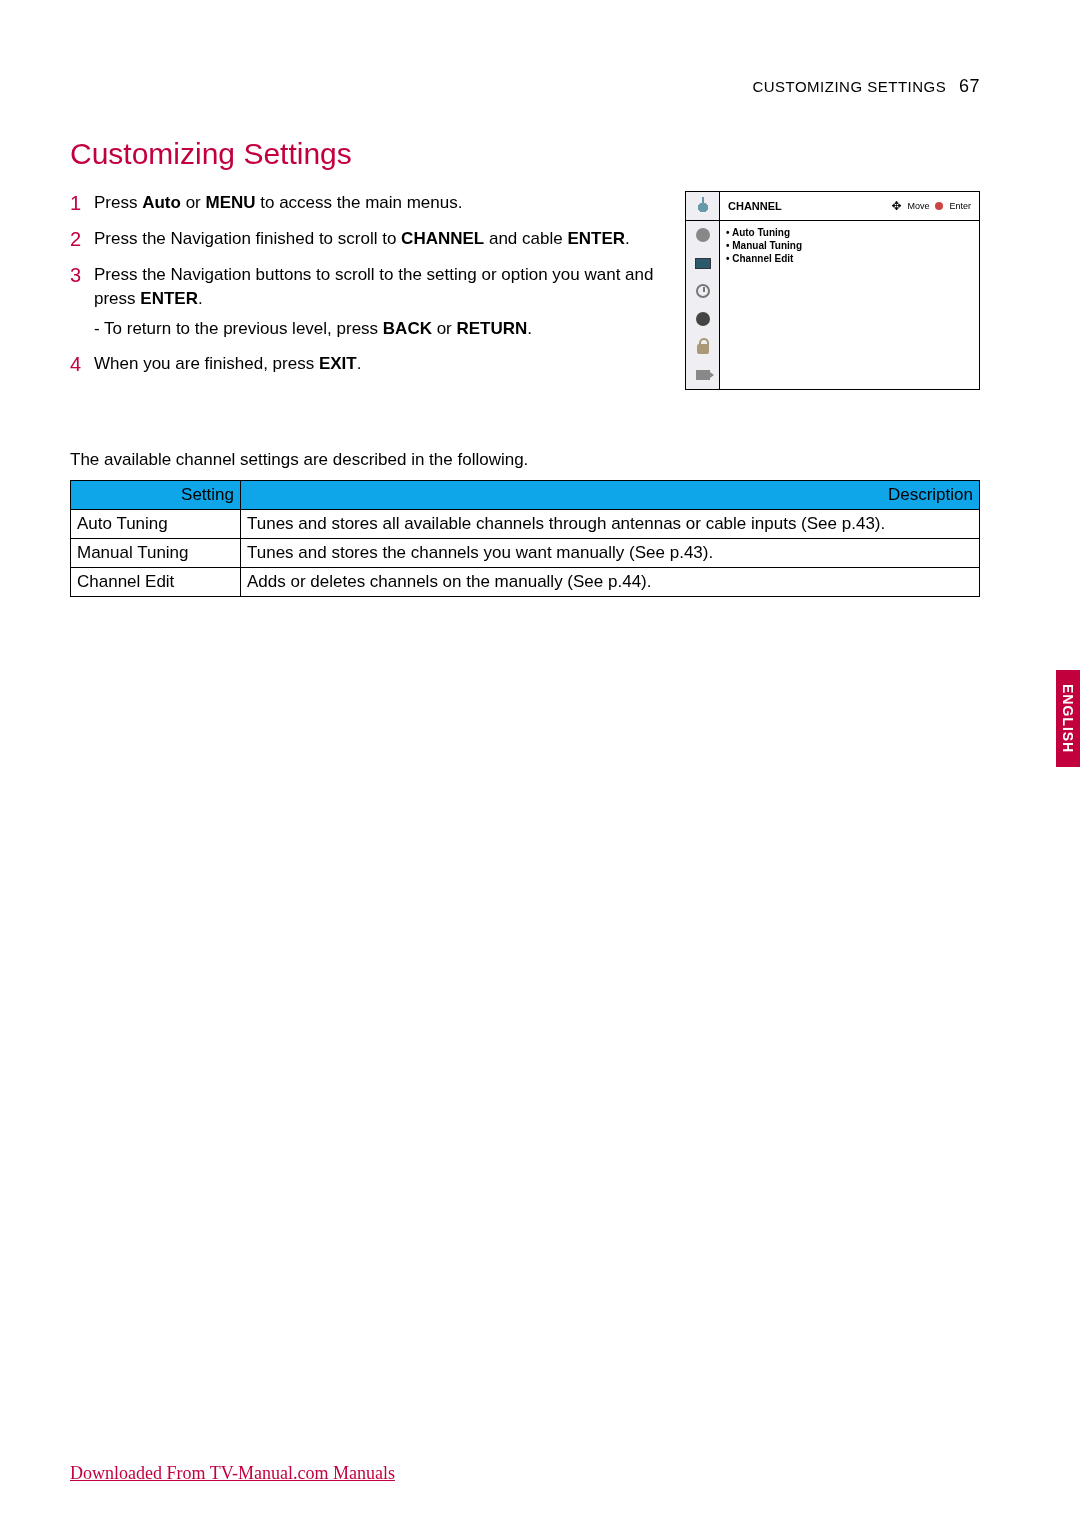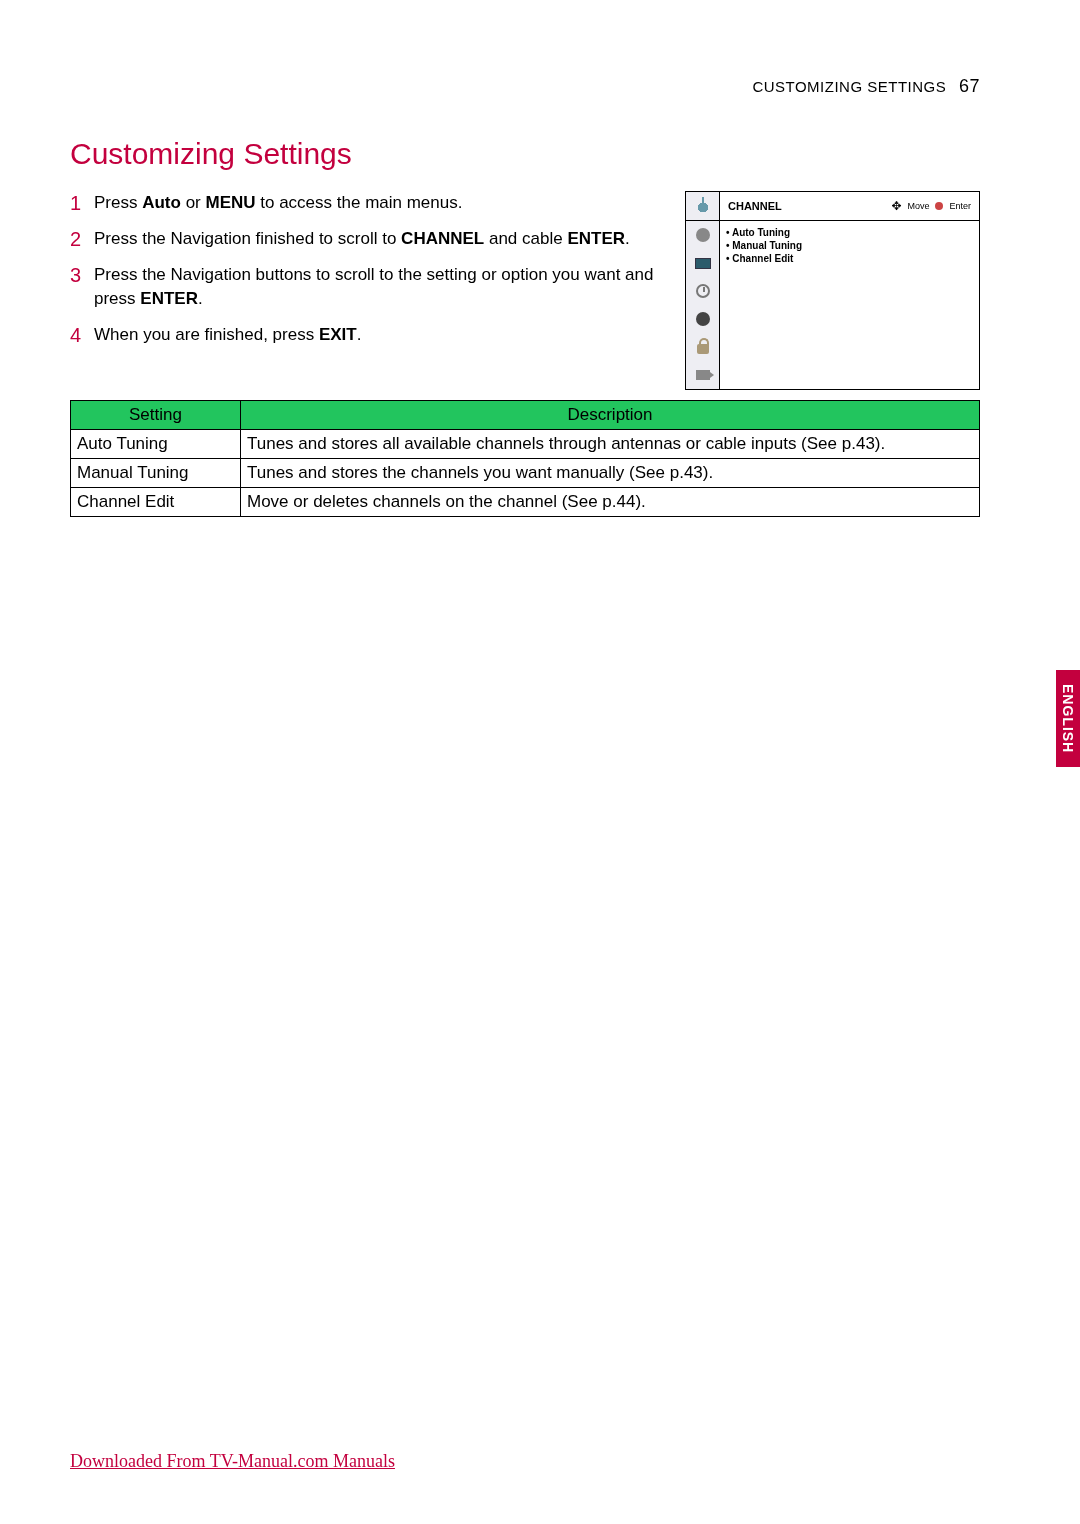--- a/index.html
+++ b/index.html
@@ -146,40 +146,40 @@
     font-size: 17px;
   }
   table.settings-table th, table.settings-table td {
     border: 1px solid #000;
     padding: 4px 6px;
     vertical-align: middle;
     height: 26px;
   }
   table.settings-table th {
     font-weight: normal;
-    text-align: center;
-    background: #22c55e;
+    text-align: right;
+    background: #0ea5e9;
   }
   table.settings-table th.col-setting { width: 170px; }
   .side-tab {
     position: absolute;
     right: 0;
     top: 670px;
     background: #c3003e;
     color: #fff;
     writing-mode: vertical-rl;
     padding: 14px 4px;
     font-size: 14px;
     font-weight: bold;
     letter-spacing: 1px;
     border-radius: 0 0 0 0;
   }
   .footer-link {
     position: absolute;
-    bottom: 52px;
+    bottom: 40px;
     left: 70px;
     color: #c3003e;
     font-size: 18px;
     font-family: "Times New Roman", serif;
     text-decoration: underline;
   }
   
   .ic { display:inline-block; }
   .ic-antenna {
     width:14px;height:14px;background:
@@ -228,20 +228,23 @@
           <span class="num">2</span>
           <span class="body">
             <span>Press the Navigation finished to scroll to </span><span class="strong">CHANNEL</span><span> and cable </span><span class="strong">ENTER</span><span>.</span>
           </span>
         </li>
 
         <li>
           <span class="num">3</span>
           <span class="body">
             <span>Press the Navigation buttons to scroll to the setting or option you want and press </span><span class="strong">ENTER</span><span>.</span>
+            <div class="step-sub">
+              <span>- To return to the previous level, press </span><span class="strong">BACK</span><span> or </span><span class="strong">RETURN</span><span>.</span>
+            </div>
           </span>
         </li>
 
         <li>
           <span class="num">4</span>
           <span class="body">
             <span>When you are finished, press </span><span class="strong">EXIT</span><span>.</span>
           </span>
         </li>
 
@@ -287,40 +290,41 @@
         <div class="osd-list">
           <div class="dotitem">Auto Tuning</div>
           <div class="dotitem">Manual Tuning</div>
           <div class="dotitem">Channel Edit</div>
         </div>
       </div>
     </div>
 
   </div>
 
+  <div class="intro-line">The available channel settings are described in the following.</div>
 
   <table class="settings-table">
     <thead>
       <tr>
         <th class="col-setting">Setting</th>
         <th>Description</th>
       </tr>
     </thead>
     <tbody>
       <tr>
         <td>Auto Tuning</td>
         <td>Tunes and stores all available channels through antennas or cable inputs (See p.43).</td>
       </tr>
       <tr>
         <td>Manual Tuning</td>
         <td>Tunes and stores the channels you want manually (See p.43).</td>
       </tr>
       <tr>
         <td>Channel Edit</td>
-        <td>Move or deletes channels on the channel (See p.44).</td>
+        <td>Adds or deletes channels on the manually (See p.44).</td>
       </tr>
     </tbody>
   </table>
 
 </div>
 
 <div class="side-tab">ENGLISH</div>
 
 <a class="footer-link" href="#">Downloaded From TV-Manual.com Manuals</a>
 

